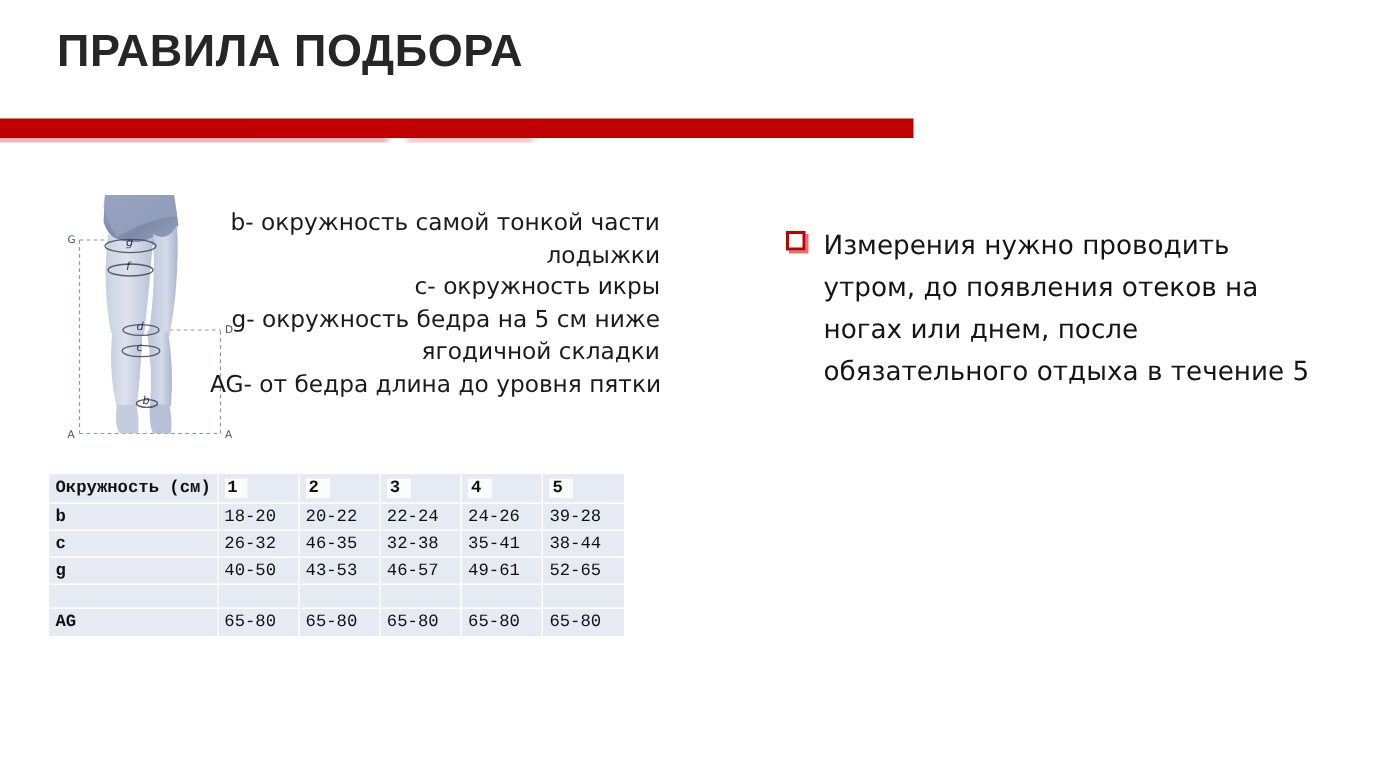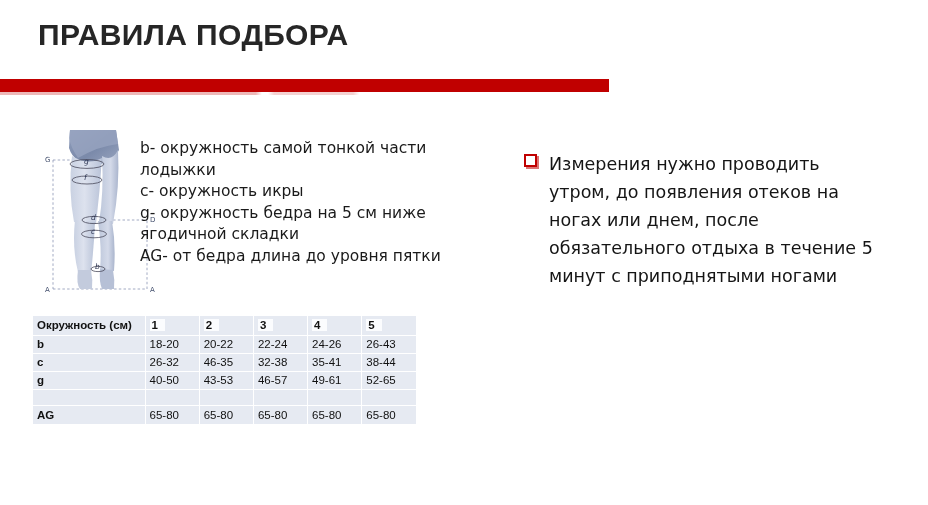--- a/index.html
+++ b/index.html
@@ -58,21 +58,21 @@
   
   #legend-text {
     position: absolute;
     left: 140px; top: 138px;
     width: 300px;
     font-size: 15.5px;
     line-height: 21.5px;
     color: #1a1a1a;
     font-family: "DejaVu Sans", sans-serif;
   }
-  #legend-text .ln { display: block; white-space: nowrap; }
+  #legend-text .ln { display: block; white-space: nowrap; text-align: right; }
 
   
   #bullet-block {
     position: absolute;
     left: 524px; top: 150px;
     width: 400px;
   }
   #bullet-mark {
     position: absolute;
     left: 0px; top: 4px;
@@ -91,21 +91,21 @@
   #bullet-text .bl { display: block; white-space: nowrap; }
 
   
   #size-table {
     position: absolute;
     left: 33px; top: 316px;
     width: 383px;
     border-collapse: collapse;
     background: #e6eaf2;
     font-size: 11.5px;
-    font-family: Liberation Sans, sans-serif;
+    font-family: Liberation Mono, monospace;
     color: #111111;
   }
   #size-table td, #size-table th {
     background: #e6eaf2;
     border-right: 1px solid #ffffff;
     border-bottom: 1px solid #ffffff;
     padding: 2px 0 2px 4px;
     text-align: left;
     vertical-align: middle;
     font-weight: normal;
@@ -216,42 +216,41 @@
     <span class="ln">AG- от бедра длина до уровня пятки</span>
   </div>
 
   <div id="bullet-block">
     <span id="bullet-mark"></span>
     <div id="bullet-text">
       <span class="bl"> Измерения нужно проводить</span>
       <span class="bl">утром, до появления отеков на</span>
       <span class="bl">ногах или днем, после</span>
       <span class="bl">обязательного отдыха в течение 5</span>
-      <span class="bl">минут с приподнятыми ногами</span>
     </div>
   </div>
 
   <table id="size-table">
     <tbody>
       <tr class="r-head">
         <td class="rowlabel">Окружность (см)</td>
         <td class="datacell colhead"><span class="hl">1</span></td>
         <td class="datacell colhead"><span class="hl">2</span></td>
         <td class="datacell colhead"><span class="hl">3</span></td>
         <td class="datacell colhead"><span class="hl">4</span></td>
         <td class="datacell colhead"><span class="hl">5</span></td>
       </tr>
 
       <tr class="r-data">
         <td class="rowlabel">b</td>
         <td class="datacell">18-20</td>
         <td class="datacell">20-22</td>
         <td class="datacell">22-24</td>
         <td class="datacell">24-26</td>
-        <td class="datacell">26-43</td>
+        <td class="datacell">39-28</td>
       </tr>
 
       <tr class="r-data">
         <td class="rowlabel">c</td>
         <td class="datacell">26-32</td>
         <td class="datacell">46-35</td>
         <td class="datacell">32-38</td>
         <td class="datacell">35-41</td>
         <td class="datacell">38-44</td>
       </tr>

